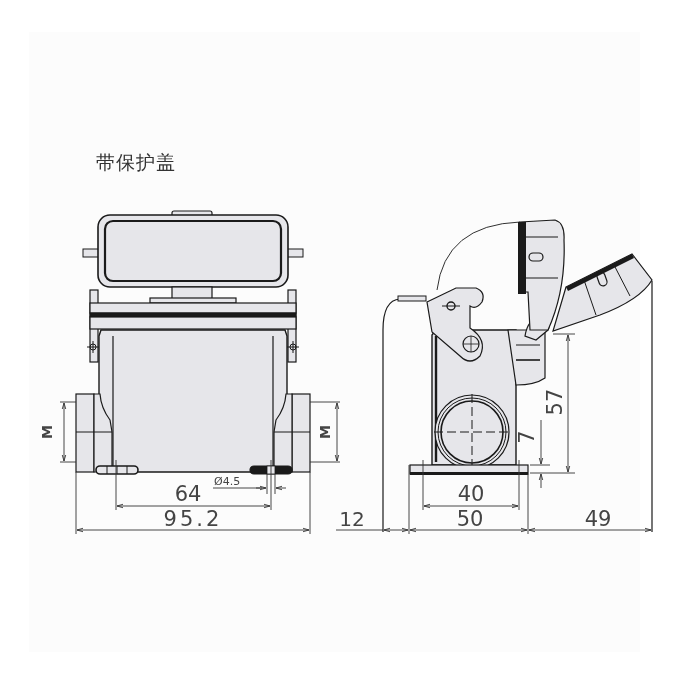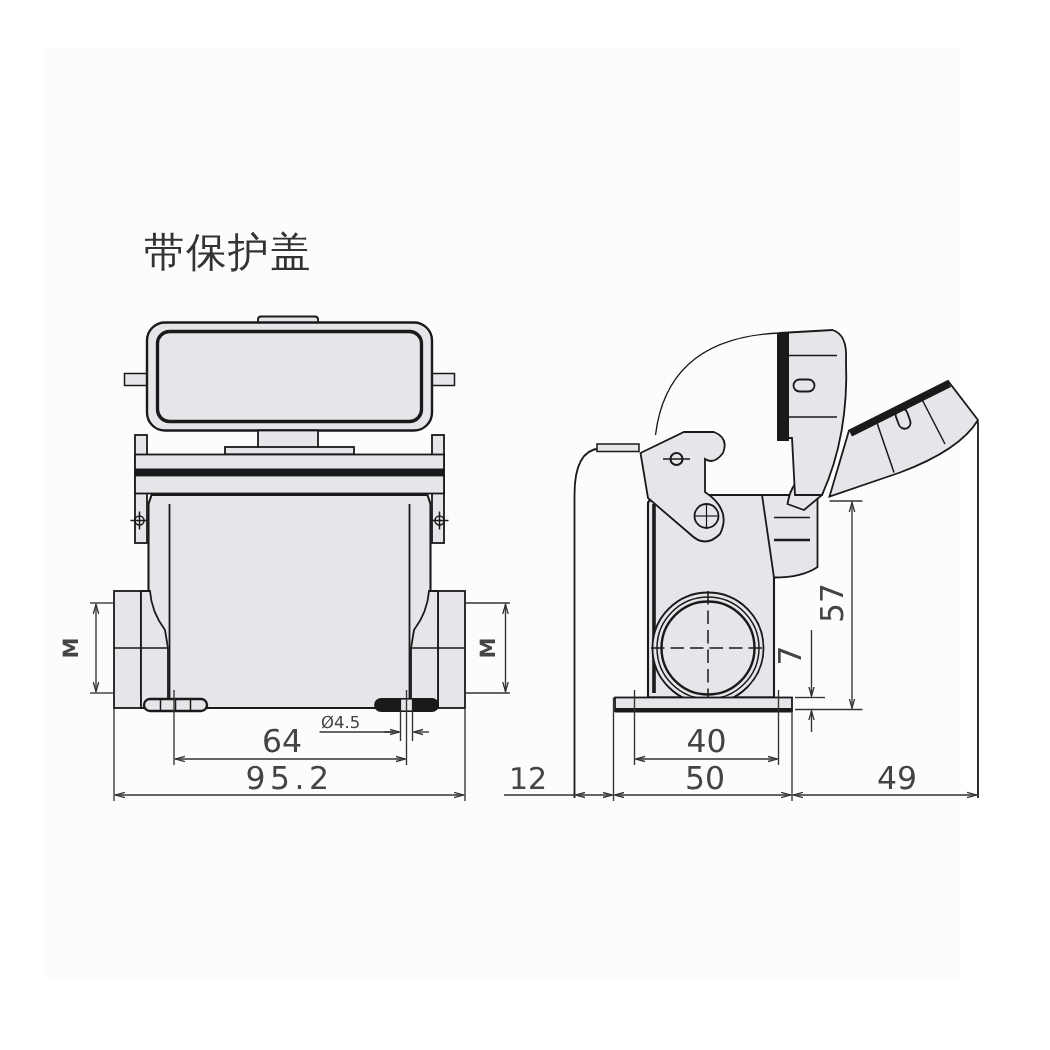--- a/index.html
+++ b/index.html
@@ -1,18 +1,18 @@
 <!DOCTYPE html>
 <html><head>
 <meta charset="utf-8">
 <style>
   html,body{margin:0;padding:0;background:#ffffff;}
   body{width:700px;height:700px;position:relative;overflow:hidden;font-family:"DejaVu Sans",sans-serif;}
   .panel{position:absolute;left:29px;top:32px;width:611px;height:620px;background:#fcfcfc;}
-  .title{position:absolute;left:96px;top:150px;font-size:27px;color:#333;letter-spacing:1px;font-family:"DejaVu Sans",sans-serif;}
+  .title{position:absolute;left:96px;top:150px;font-size:19px;color:#333;letter-spacing:1px;font-family:"DejaVu Sans",sans-serif;}
   svg{position:absolute;left:0;top:0;}
   .dim{font-family:"DejaVu Sans",sans-serif;fill:#444;}
 </style>
 </head>
 <body>
 
 <div class="panel"></div>
 <div class="title">带保护盖</div>
 
 <svg width="700" height="700" viewBox="0 0 700 700">

